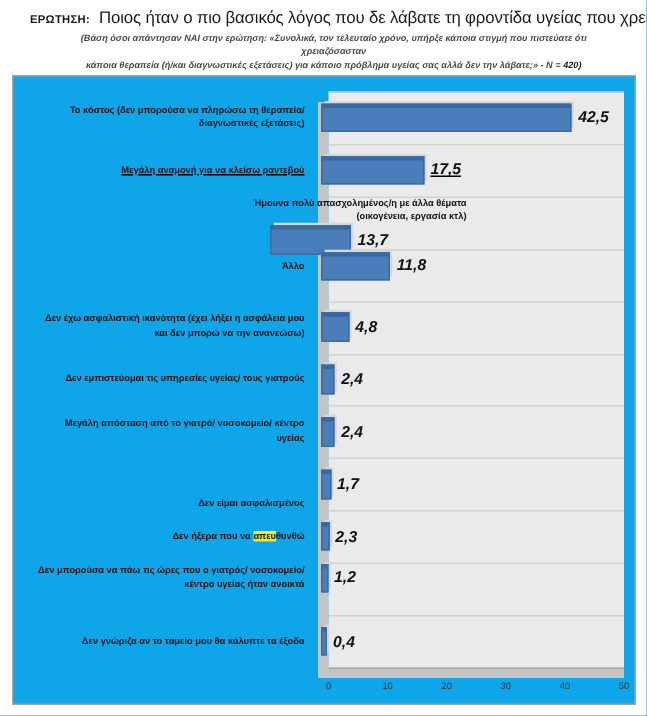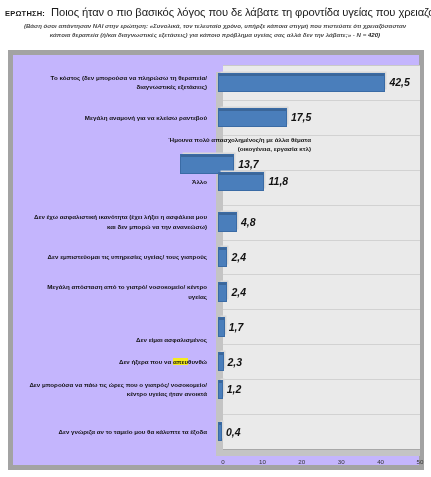--- a/index.html
+++ b/index.html
@@ -9,21 +9,21 @@
   body {
     width: 431px;
     height: 477px;
     background: #ffffff;
     font-family: "Liberation Sans", sans-serif;
     overflow: hidden;
   }
 
   
   .header {
-    padding: 6px 6px 0 5px;
+    padding: 6px 6px 0 20px;
   }
   .q-line {
     display: flex;
     align-items: baseline;
     gap: 6px;
     white-space: nowrap;
   }
   .q-label {
     font-size: 7.5px;
     font-weight: bold;
@@ -46,22 +46,22 @@
   }
   .q-sub b { color: #1a1a1a; }
 
   
   .chart-frame {
     position: absolute;
     left: 8px;
     top: 50px;
     width: 416px;
     height: 420px;
-    border: 5px solid #a3a3a3;
-    background: #c4b5fd;
+    border: 1px solid #a3a3a3;
+    background: #0ea5e9;
     box-sizing: border-box;
   }
 
   .chart-inner {
     position: absolute;
     left: 0; top: 0; right: 0; bottom: 0;
   }
 
   
   .plot-wall {
@@ -215,21 +215,21 @@
       </div>
     <div class="axis-base"></div>
     <div class="rows" id="rows">
         <div class="row" style="top: 0px; height: 34.9091px;">
           <div class="row-label">Το κόστος (δεν μπορούσα να πληρώσω τη θεραπεία/<br>διαγνωστικές εξετάσεις)</div>
           <div class="bar-wrap">
             <div class="bar" style="width: 167.45px; height: 19.5491px; background: rgb(74, 126, 187);"></div>
             <span class="bar-value">42,5</span>
           </div>
         </div>
-        <div class="row" style="top: 34.9091px; height: 34.9091px;">
+        <div class="row" style="top: 34.9091px; height: 34.9091px; text-decoration: underline;">
           <div class="row-label">Μεγάλη αναμονή για να κλείσω ραντεβού</div>
           <div class="bar-wrap">
             <div class="bar" style="width: 68.95px; height: 19.5491px; background: rgb(74, 126, 187);"></div>
             <span class="bar-value">17,5</span>
           </div>
         </div>
         <div class="row" style="top: 69.8182px; height: 34.9091px; flex-direction: column;">
           <div class="row-label">Ήμουνα πολύ απασχολημένος/η με άλλα θέματα<br>(οικογένεια, εργασία κτλ)</div>
           <div class="bar-wrap">
             <div class="bar" style="width: 53.978px; height: 19.5491px; background: rgb(74, 126, 187);"></div>

